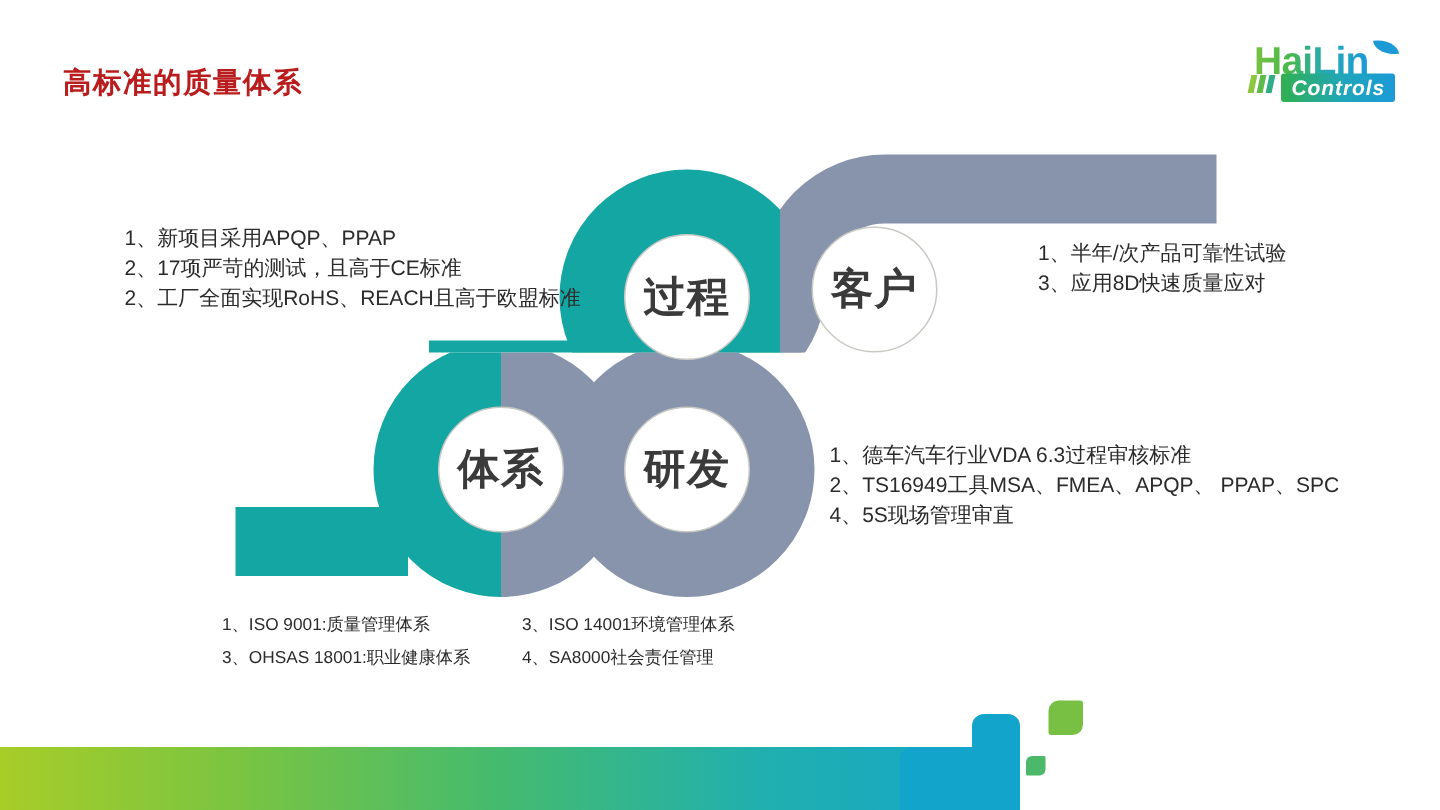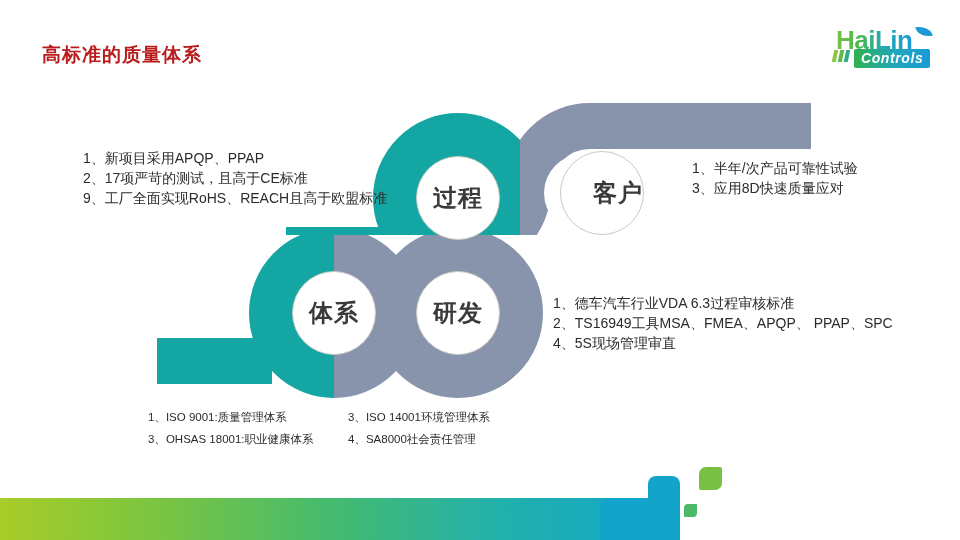--- a/index.html
+++ b/index.html
@@ -102,27 +102,27 @@
     position: absolute;
     width: 84px;
     height: 84px;
     border-radius: 50%;
     background: #ffffff;
     border: 1px solid #c9c9c4;
     box-sizing: border-box;
     display: flex;
     align-items: center;
     justify-content: center;
-    font-size: 24px;
+    font-size: 28px;
     font-weight: bold;
     color: #3a3a3a;
     letter-spacing: 1px;
   }
   #node-process  { left: 416px; top: 156px; }
-  #node-customer { left: 560px; top: 151px; justify-content: flex-end; }
+  #node-customer { left: 541px; top: 151px; }
   #node-system   { left: 292px; top: 271px; }
   #node-rd       { left: 416px; top: 271px; }
 
   
   .txt-block {
     position: absolute;
     font-size: 14px;
     color: #2b2b2b;
     line-height: 20px;
     white-space: nowrap;
@@ -258,21 +258,21 @@
   <div class="node-circle" id="node-system">
     <span>体系</span>
   </div>
   <div class="node-circle" id="node-rd">
     <span>研发</span>
   </div>
 
   <div class="txt-block" id="txt-top-left">
     <div>1、新项目采用APQP、PPAP</div>
     <div>2、17项严苛的测试，且高于CE标准</div>
-    <div>9、工厂全面实现RoHS、REACH且高于欧盟标准</div>
+    <div>2、工厂全面实现RoHS、REACH且高于欧盟标准</div>
   </div>
 
   <div class="txt-block" id="txt-top-right">
     <div>1、半年/次产品可靠性试验</div>
     <div>3、应用8D快速质量应对</div>
   </div>
 
   <div class="txt-block" id="txt-mid-right">
     <div>1、德车汽车行业VDA 6.3过程审核标准</div>
     <div>2、TS16949工具MSA、FMEA、APQP、 PPAP、SPC</div>

